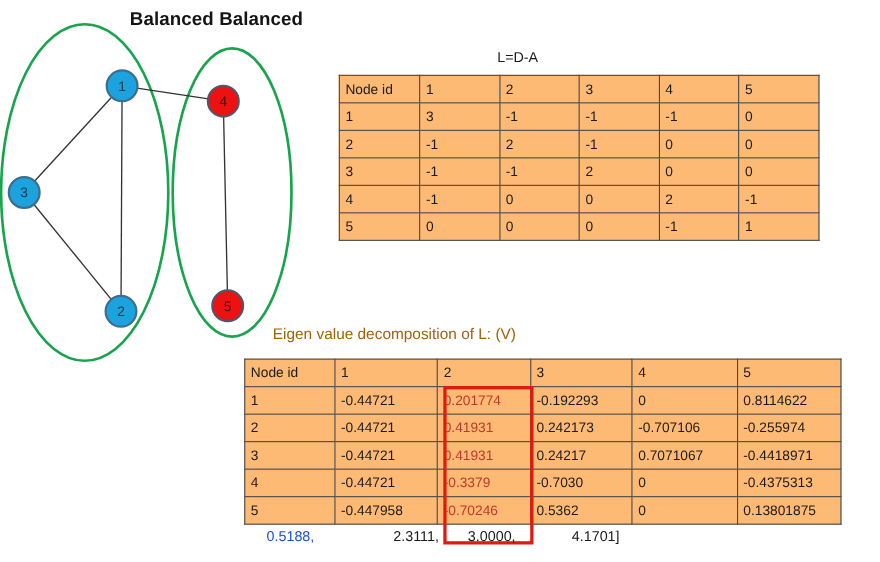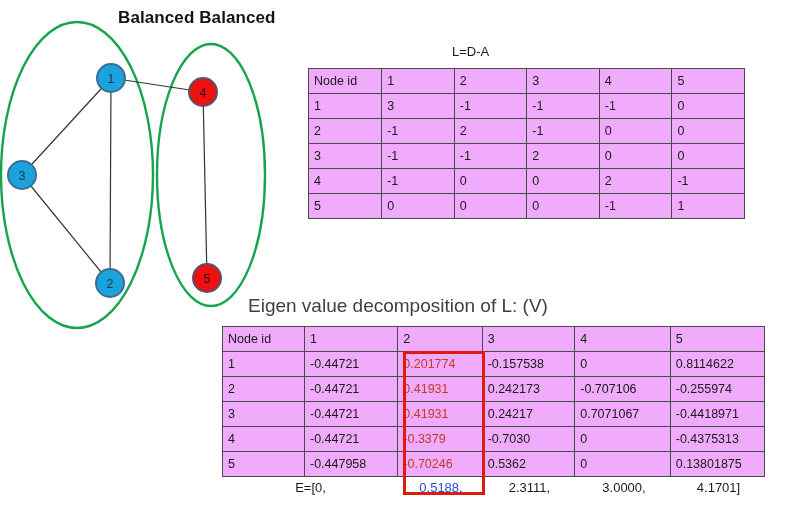--- a/index.html
+++ b/index.html
@@ -36,21 +36,21 @@
     color: #141414;
     white-space: nowrap;
   }
 
   
   .matrix-table {
     position: absolute;
     border-collapse: collapse;
     font-size: 12.5px;
     color: #1a1a1a;
-    background: #f0abfc;
+    background: #fdba74;
   }
   .matrix-table td, .matrix-table th {
     border: 1px solid #4a4a4a;
     text-align: left;
     font-weight: normal;
     padding: 2px 0 2px 5px;
     line-height: 1.0;
     white-space: nowrap;
   }
 
@@ -70,22 +70,22 @@
   }
   #laplacian-table td { height: 20px; }
   #laplacian-table .c0 { width: 70px; }
   #laplacian-table .cx { width: 73px; }
 
   
   #eigen-caption {
     position: absolute;
     left: 248px;
     top: 295px;
-    font-size: 19px;
-    color: #404040;
+    font-size: 14px;
+    color: #a16207;
     white-space: nowrap;
   }
   #eigen-table {
     left: 222px;
     top: 326px;
     width: 543px;
   }
   #eigen-table td { height: 20px; }
   #eigen-table .c0 { width: 83px; }
   #eigen-table .c1 { width: 94px; }
@@ -119,21 +119,21 @@
     font-size: 13px;
     display: flex;
     align-items: center;
   }
   #eigenvalue-row .ev {
     text-align: center;
     white-space: nowrap;
   }
   #eigenvalue-row .ev0 { width: 177px; }
   #eigenvalue-row .ev1 { width: 84px; }
-  #eigenvalue-row .ev2 { width: 93px; }
+  #eigenvalue-row .ev2 { width: 93px; text-align: right; }
   #eigenvalue-row .ev3 { width: 96px; }
   #eigenvalue-row .ev4 { width: 93px; }
 </style>
 </head>
 <body>
 
 <div id="graph-panel">
   <svg id="graph-svg" width="290" height="335" viewBox="0 0 290 335">
     <g id="partition-ellipses">
         <ellipse cx="77" cy="175" rx="76" ry="153" fill="none" stroke="#17a44c" stroke-width="2.4"></ellipse>
@@ -237,21 +237,21 @@
         <td class="c1">1</td>
         <td class="c2">2</td>
         <td class="c3">3</td>
         <td class="c4">4</td>
         <td class="c5">5</td>
       </tr>
       <tr>
         <td class="c0">1</td>
         <td class="c1">-0.44721</td>
         <td class="c2 hl" style="color: rgb(192, 57, 43);">0.201774</td>
-        <td class="c3">-0.157538</td>
+        <td class="c3">-0.192293</td>
         <td class="c4">0</td>
         <td class="c5">0.8114622</td>
       </tr>
       <tr>
         <td class="c0">2</td>
         <td class="c1">-0.44721</td>
         <td class="c2 hl" style="color: rgb(192, 57, 43);">0.41931</td>
         <td class="c3">0.242173</td>
         <td class="c4">-0.707106</td>
         <td class="c5">-0.255974</td>
@@ -279,18 +279,17 @@
         <td class="c3">0.5362</td>
         <td class="c4">0</td>
         <td class="c5">0.13801875</td>
       </tr>
     </tbody>
 </table>
 
 <div id="fiedler-highlight" style="border-color: rgb(224, 27, 14);"></div>
 
 <div id="eigenvalue-row">
-    <div class="ev ev0">E=[0,</div>
     <div class="ev ev1" style="color: #1d4ed8;">0.5188,</div>
     <div class="ev ev2">2.3111,</div>
     <div class="ev ev3">3.0000,</div>
     <div class="ev ev4">4.1701]</div>
   </div>
 
 </body></html>

